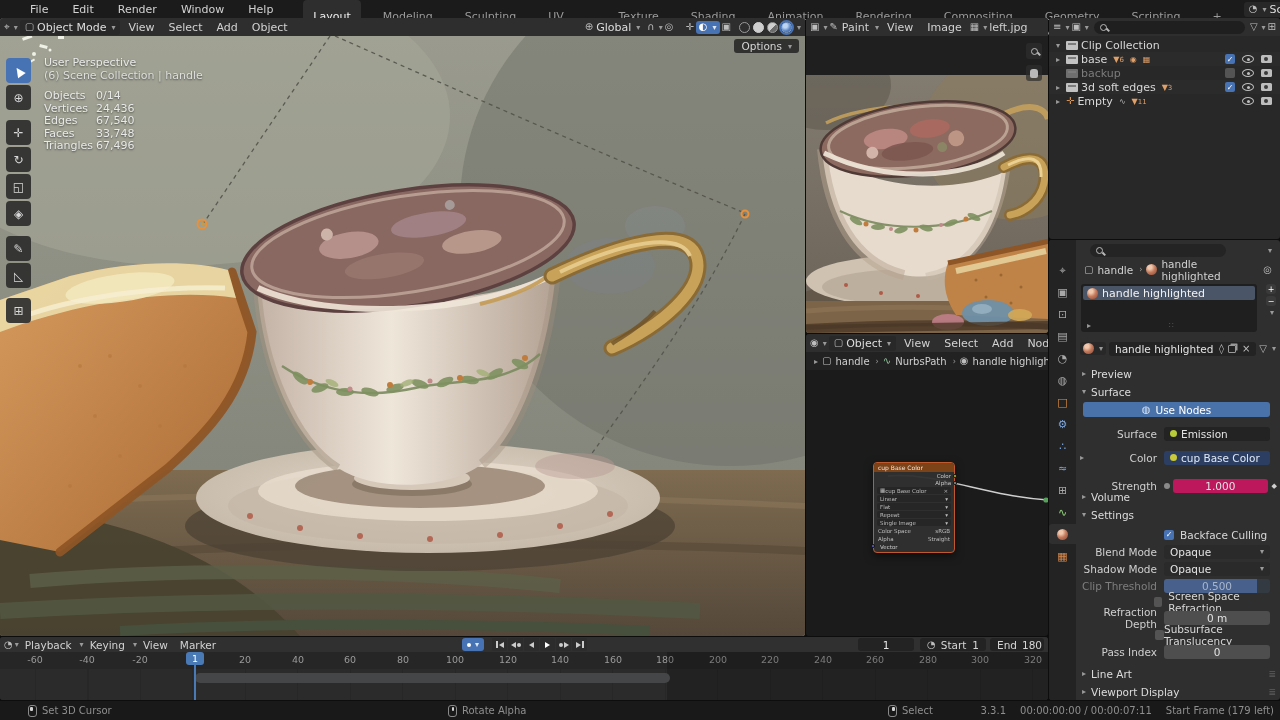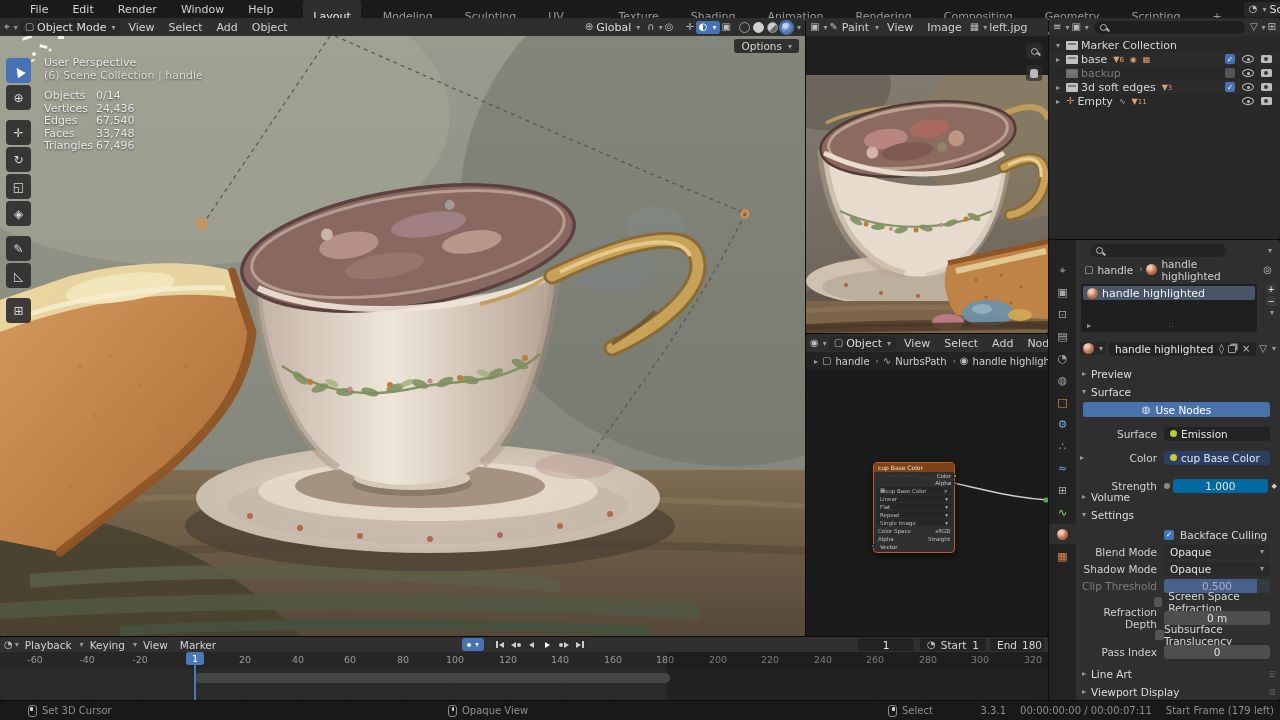--- a/index.html
+++ b/index.html
@@ -511,21 +511,21 @@
       <div class="search">
           <span class="mag"></span>
         </div>
       <span class="ic">▽</span>
       <span class="chev">▾</span>
       <span class="ic">⊞</span>
     </div>
     <div class="orow" style="margin-top:2px">
       <span class="disc">▾</span>
       <span class="collic"></span>
-      <span>Marker Collection</span>
+      <span>Clip Collection</span>
     </div>
     <div class="orow alt">
       <span class="disc">▸</span>
       <span class="collic"></span>
       <span>base</span>
       <span class="obadge">
           <span>▼</span>
           <span class="cnt">6</span>
         </span>
       <span class="obadge">
@@ -747,21 +747,21 @@
         <span class="chev" style="position:absolute;left:2px">▸</span>
         <span class="plabel">Color</span>
         <div class="pfield" style="background:#2c3f63;color:#dfe8f5">
             <span class="dot" style="background:#c9c93a"></span>
             <span>cup Base Color</span>
           </div>
       </div>
       <div class="prow" style="top:238px">
         <span class="plabel">Strength</span>
         <span class="dot" style="background:#8a8a8a;width:6px;height:6px;margin-right:3px"></span>
-        <div class="pfield num" style="background:#0369a1;margin-right:4px">
+        <div class="pfield num" style="background:#be185d;margin-right:4px">
             <span>1.000</span>
           </div>
         <span style="font-size:7px;color:#cfcfcf;margin-right:3px">◆</span>
       </div>
 
       <div class="phdr" style="top:249px">
           <span class="chev">▸</span>
           <span>Volume</span>
         </div>
       <div class="phdr" style="top:267px">
@@ -916,21 +916,21 @@
     <div class="hint" style="left:28px">
       <span class="mouse">
           <i class="l"></i>
         </span>
       <span>Set 3D Cursor</span>
     </div>
     <div class="hint" style="left:448px">
       <span class="mouse">
           <i class="m"></i>
         </span>
-      <span>Opaque View</span>
+      <span>Rotate Alpha</span>
     </div>
     <div class="hint" style="left:888px">
       <span class="mouse">
           <i class="r"></i>
         </span>
       <span>Select</span>
     </div>
     <div class="sbright">
       <span>3.3.1</span>
       <span>00:00:00:00 / 00:00:07:11</span>

